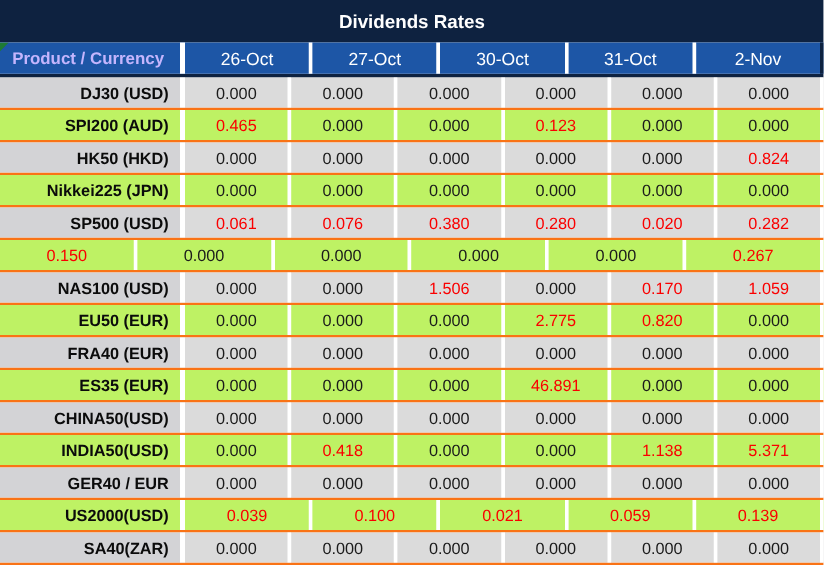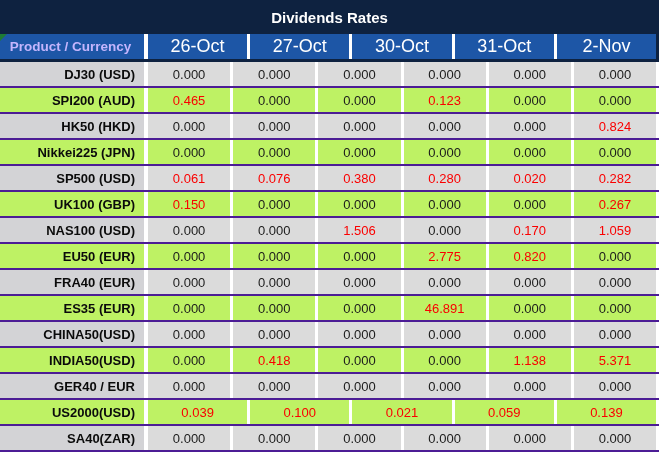--- a/index.html
+++ b/index.html
@@ -15,40 +15,40 @@
   .app {
     width: 659px; height: 452px; overflow: hidden; background: #fff;
     font-family: "Liberation Sans", "DejaVu Sans", sans-serif;
     -webkit-font-smoothing: antialiased;
   }
   .titlebar {
     height: 34px; background: var(--navy); color: #fff;
     font-weight: bold; font-size: 15px;
     display: flex; align-items: center; justify-content: center;
   }
-  .row { display: flex; height: 26px; box-sizing: border-box; border-bottom: 2px solid #4c1d95; }
+  .row { display: flex; height: 26px; box-sizing: border-box; border-bottom: 2px solid #f97316; }
   .row.header { height: 28px; border-bottom: 3px solid var(--navy); }
   .cell {
     display: flex; align-items: center; justify-content: center;
     font-size: 13px; color: var(--ink); box-sizing: border-box; overflow: hidden;
     white-space: nowrap;
   }
   .product-cell {
     flex: 0 0 148px; width: 148px; border-right: 4px solid #fff;
     justify-content: flex-end; padding-right: 9px; font-weight: bold; color: #0B0B0B;
   }
   .date-cell { flex: 1 1 0; border-right: 3px solid #fff; }
   .date-cell.last { border-right: 3px solid #fff; }
   .row.header .product-cell {
     background: var(--header-blue); color: #c4b5fd;
     justify-content: center; padding-left: 6px; position: relative;
     font-size: 13.5px;
   }
   .row.header .date-cell {
-    background: var(--header-blue); color: #fff; font-weight: normal; font-size: 18px;
+    background: var(--header-blue); color: #fff; font-weight: normal; font-size: 14px;
   }
   .row.header .date-cell.last { border-right: 3px solid var(--navy); }
   .row.body.stripe .product-cell { background: var(--gray-prod); }
   .row.body.stripe .date-cell { background: var(--gray); }
   .row.body.plain .cell { background: #bef264; }
   .cell.red { color: var(--red); }
   .corner-marker {
     position: absolute; top: 0; left: 0; width: 0; height: 0;
     border-top: 7px solid var(--green); border-right: 7px solid transparent;
   }
@@ -112,21 +112,20 @@
         <div class="row body stripe">
           <div class="cell product-cell">SP500 (USD)</div>
           <div class="cell date-cell red">0.061</div>
           <div class="cell date-cell red">0.076</div>
           <div class="cell date-cell red">0.380</div>
           <div class="cell date-cell red">0.280</div>
           <div class="cell date-cell red">0.020</div>
           <div class="cell date-cell red last">0.282</div>
         </div>
         <div class="row body plain">
-          <div class="cell product-cell">UK100 (GBP)</div>
           <div class="cell date-cell red">0.150</div>
           <div class="cell date-cell">0.000</div>
           <div class="cell date-cell">0.000</div>
           <div class="cell date-cell">0.000</div>
           <div class="cell date-cell">0.000</div>
           <div class="cell date-cell red last">0.267</div>
         </div>
         <div class="row body stripe">
           <div class="cell product-cell">NAS100 (USD)</div>
           <div class="cell date-cell">0.000</div>

